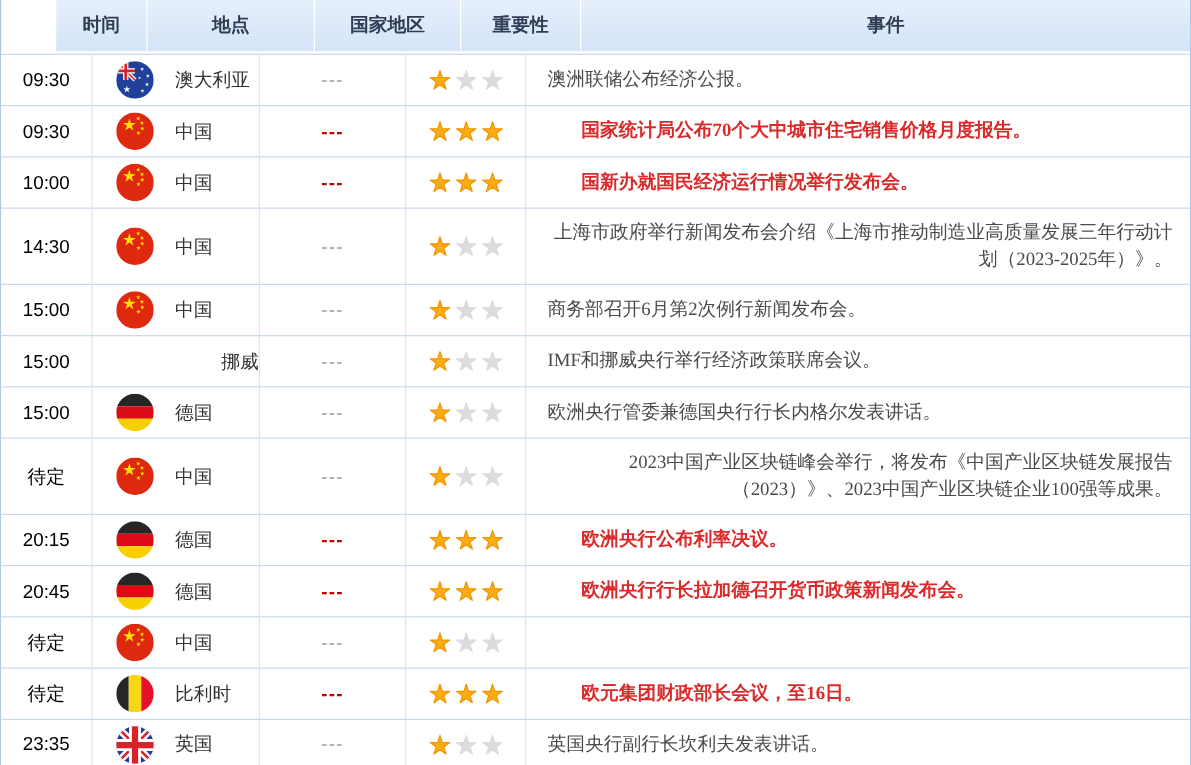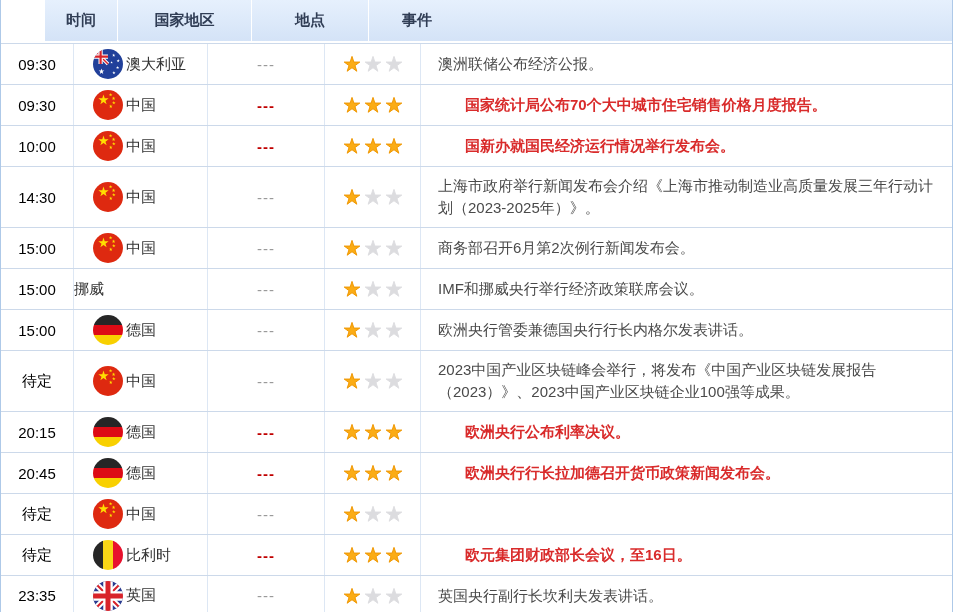--- a/index.html
+++ b/index.html
@@ -37,44 +37,46 @@
   .row.tall { min-height: 59px; }
   .row:last-child { border-bottom: 1px solid #ccd9ea; }
   .cell {
     display: flex; align-items: center; justify-content: center;
     font-size: 15px; color: #555;
     border-right: 1px solid #dde7f4;
     padding: 4px 0;
   }
   .cell.time { color: #000000; }
   .cell.country {
-    justify-content: flex-start; padding-left: 19px; gap: 3px; color: #333;
-  }
-  .cell.country.noflag { justify-content: flex-start; padding-left: 0; }
+    justify-content: flex-start; padding-left: 19px; gap: 17px; color: #333;
+  }
+  .cell.country.noflag { justify-content: flex-end; padding-left: 0; }
   .cell.event {
-    justify-content: flex-start; text-align: left;
+    justify-content: flex-start; text-align: right;
     padding: 8px 14px 8px 17px;
     color: #4a4a4a; line-height: 22px;
     border-right: none;
+    font-family: Liberation Serif, serif;
   }
   .dash { color: #9a9a9a; letter-spacing: 1px; font-size: 15px; }
   .row.hl .dash { color: #c00000; font-weight: bold; }
   .row.hl .event-text { color: #d92b2b; font-weight: bold; padding-left: 27px; }
   .flag { width: 30px; height: 30px; flex: 0 0 30px; display: block; }
   .stars { display: flex; gap: 3px; align-items: center; }
   .star { width: 18px; height: 18px; display: block; }
 </style>
 </head>
 <body>
 
 <div class="cal-table">
   <div class="cal-header">
       <div class="hcell">时间</div>
+      <div class="hcell">地点</div>
       <div class="hcell">国家地区</div>
-      <div class="hcell">地点</div>
+      <div class="hcell">重要性</div>
       <div class="hcell">事件</div>
     </div>
   <div>
       <div class="row">
         <div class="cell time">09:30</div>
         <div class="cell country">
           <svg class="flag" viewBox="0 0 30 30">
             <defs>
               <clipPath id="cp0">
                 <circle cx="15" cy="15" r="15"></circle>

